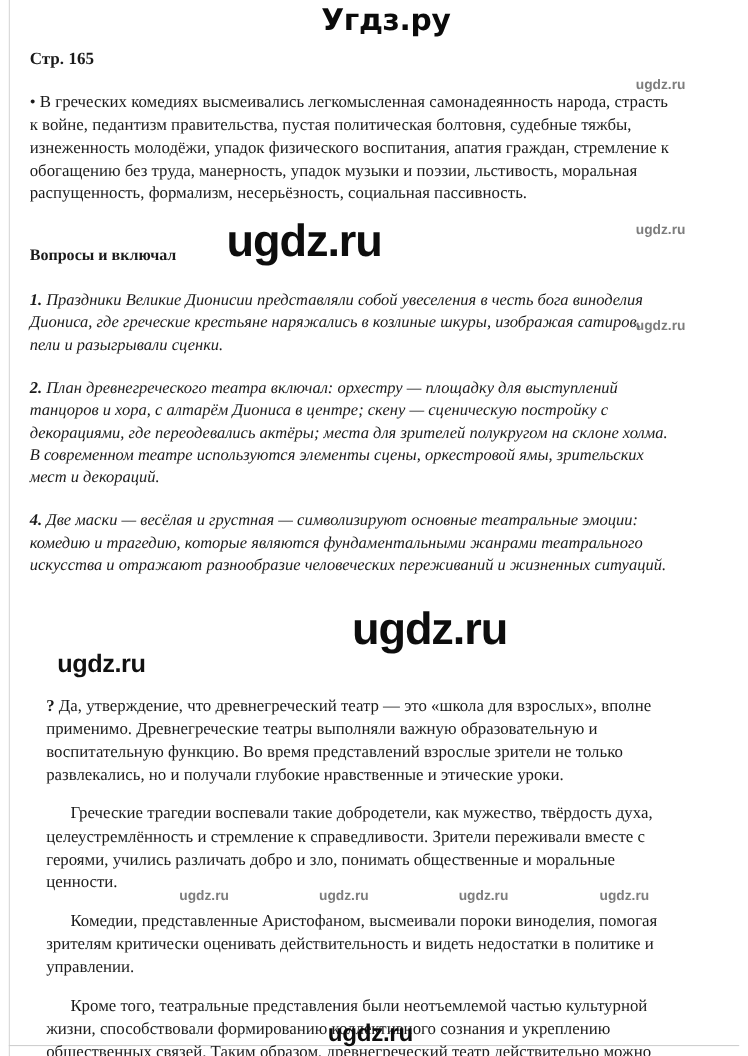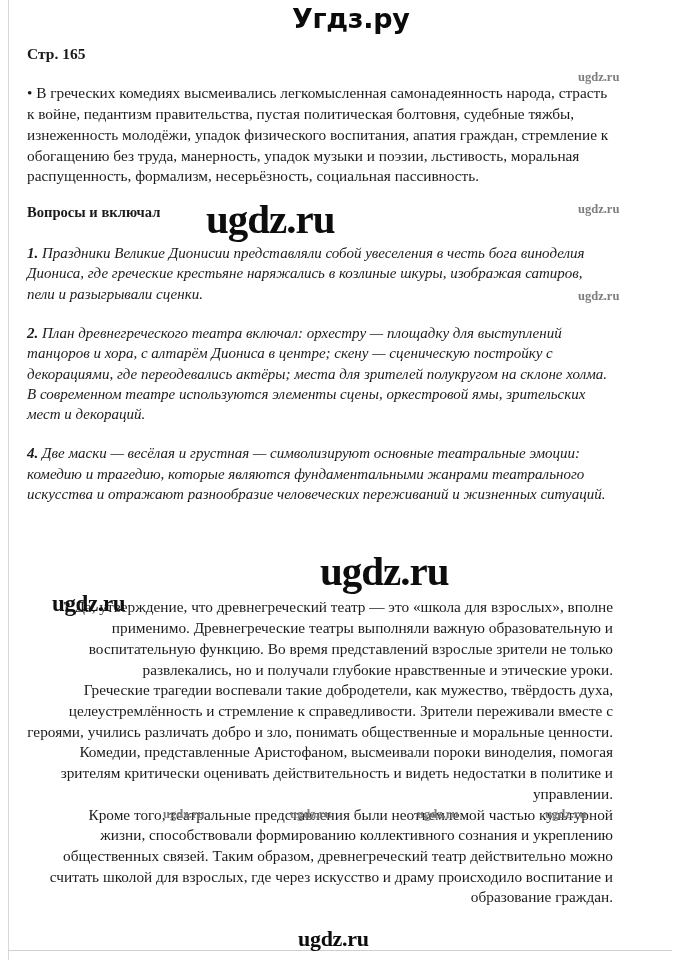--- a/index.html
+++ b/index.html
@@ -67,47 +67,47 @@
     line-height: 1.25;
     margin: 0 0 20px 0;
   }
 
   .para {
     font-size: 15.3px;
     line-height: 1.355;
     margin: 0;
     text-align: left;
   }
-  .para.bullet-block { margin-bottom: 16px; }
+  .para.bullet-block { margin-bottom: 36px; }
 
   .section-heading {
     font-weight: bold;
     font-size: 14.6px;
     line-height: 1.3;
     margin: 0 0 21px 0;
   }
 
   .qa {
     font-size: 15px;
     line-height: 1.355;
     margin: 0 0 19px 0;
     font-style: italic;
   }
   .qa .num { font-weight: bold; }
 
   .blk { margin: 0 0 0 0; }
-  .blk p { margin: 0; text-align: right; }
+  .blk p { margin: 15px; }
   .indent { text-indent: 22px; }
 
   .gap-big { height: 74px; }
 
   
   .wm {
     position: absolute;
-    font-family: Liberation Serif, serif;
+    font-family: Liberation Sans, sans-serif;
     font-weight: bold;
     white-space: nowrap;
     pointer-events: none;
     line-height: 1;
   }
   .wm-sm {
     font-size: 12.5px;
     color: #7d7d7d;
     font-weight: bold;
   }

